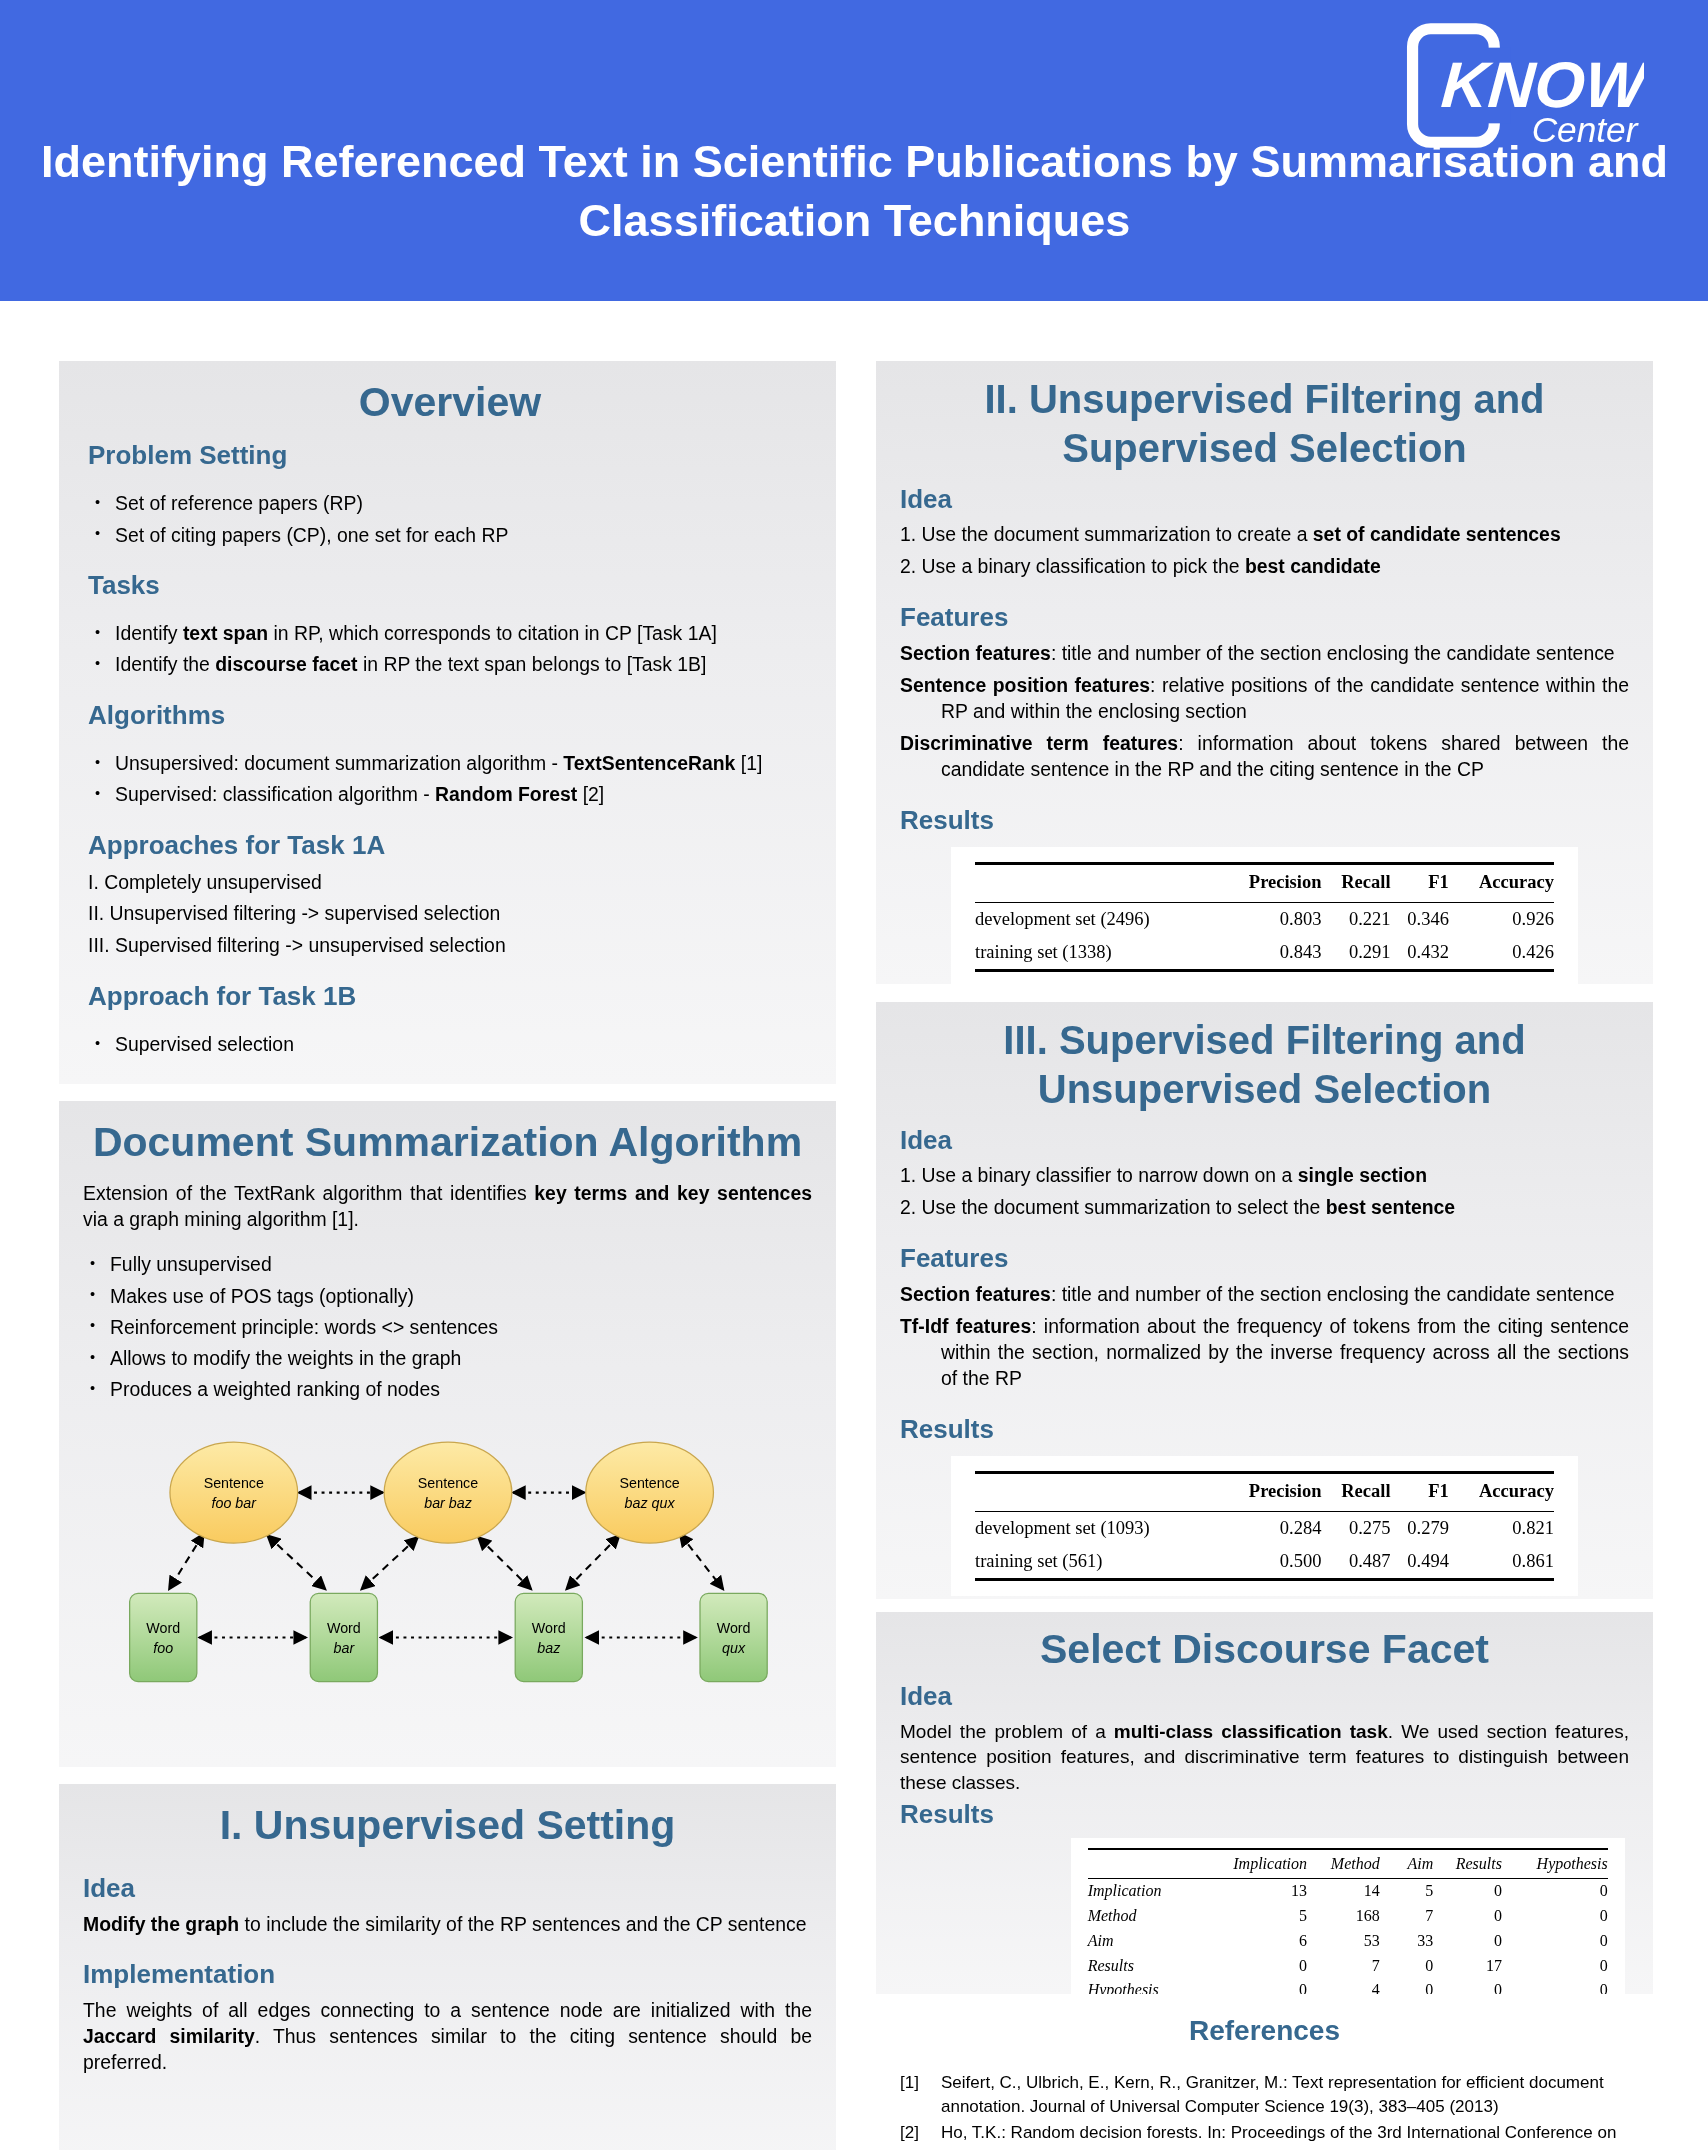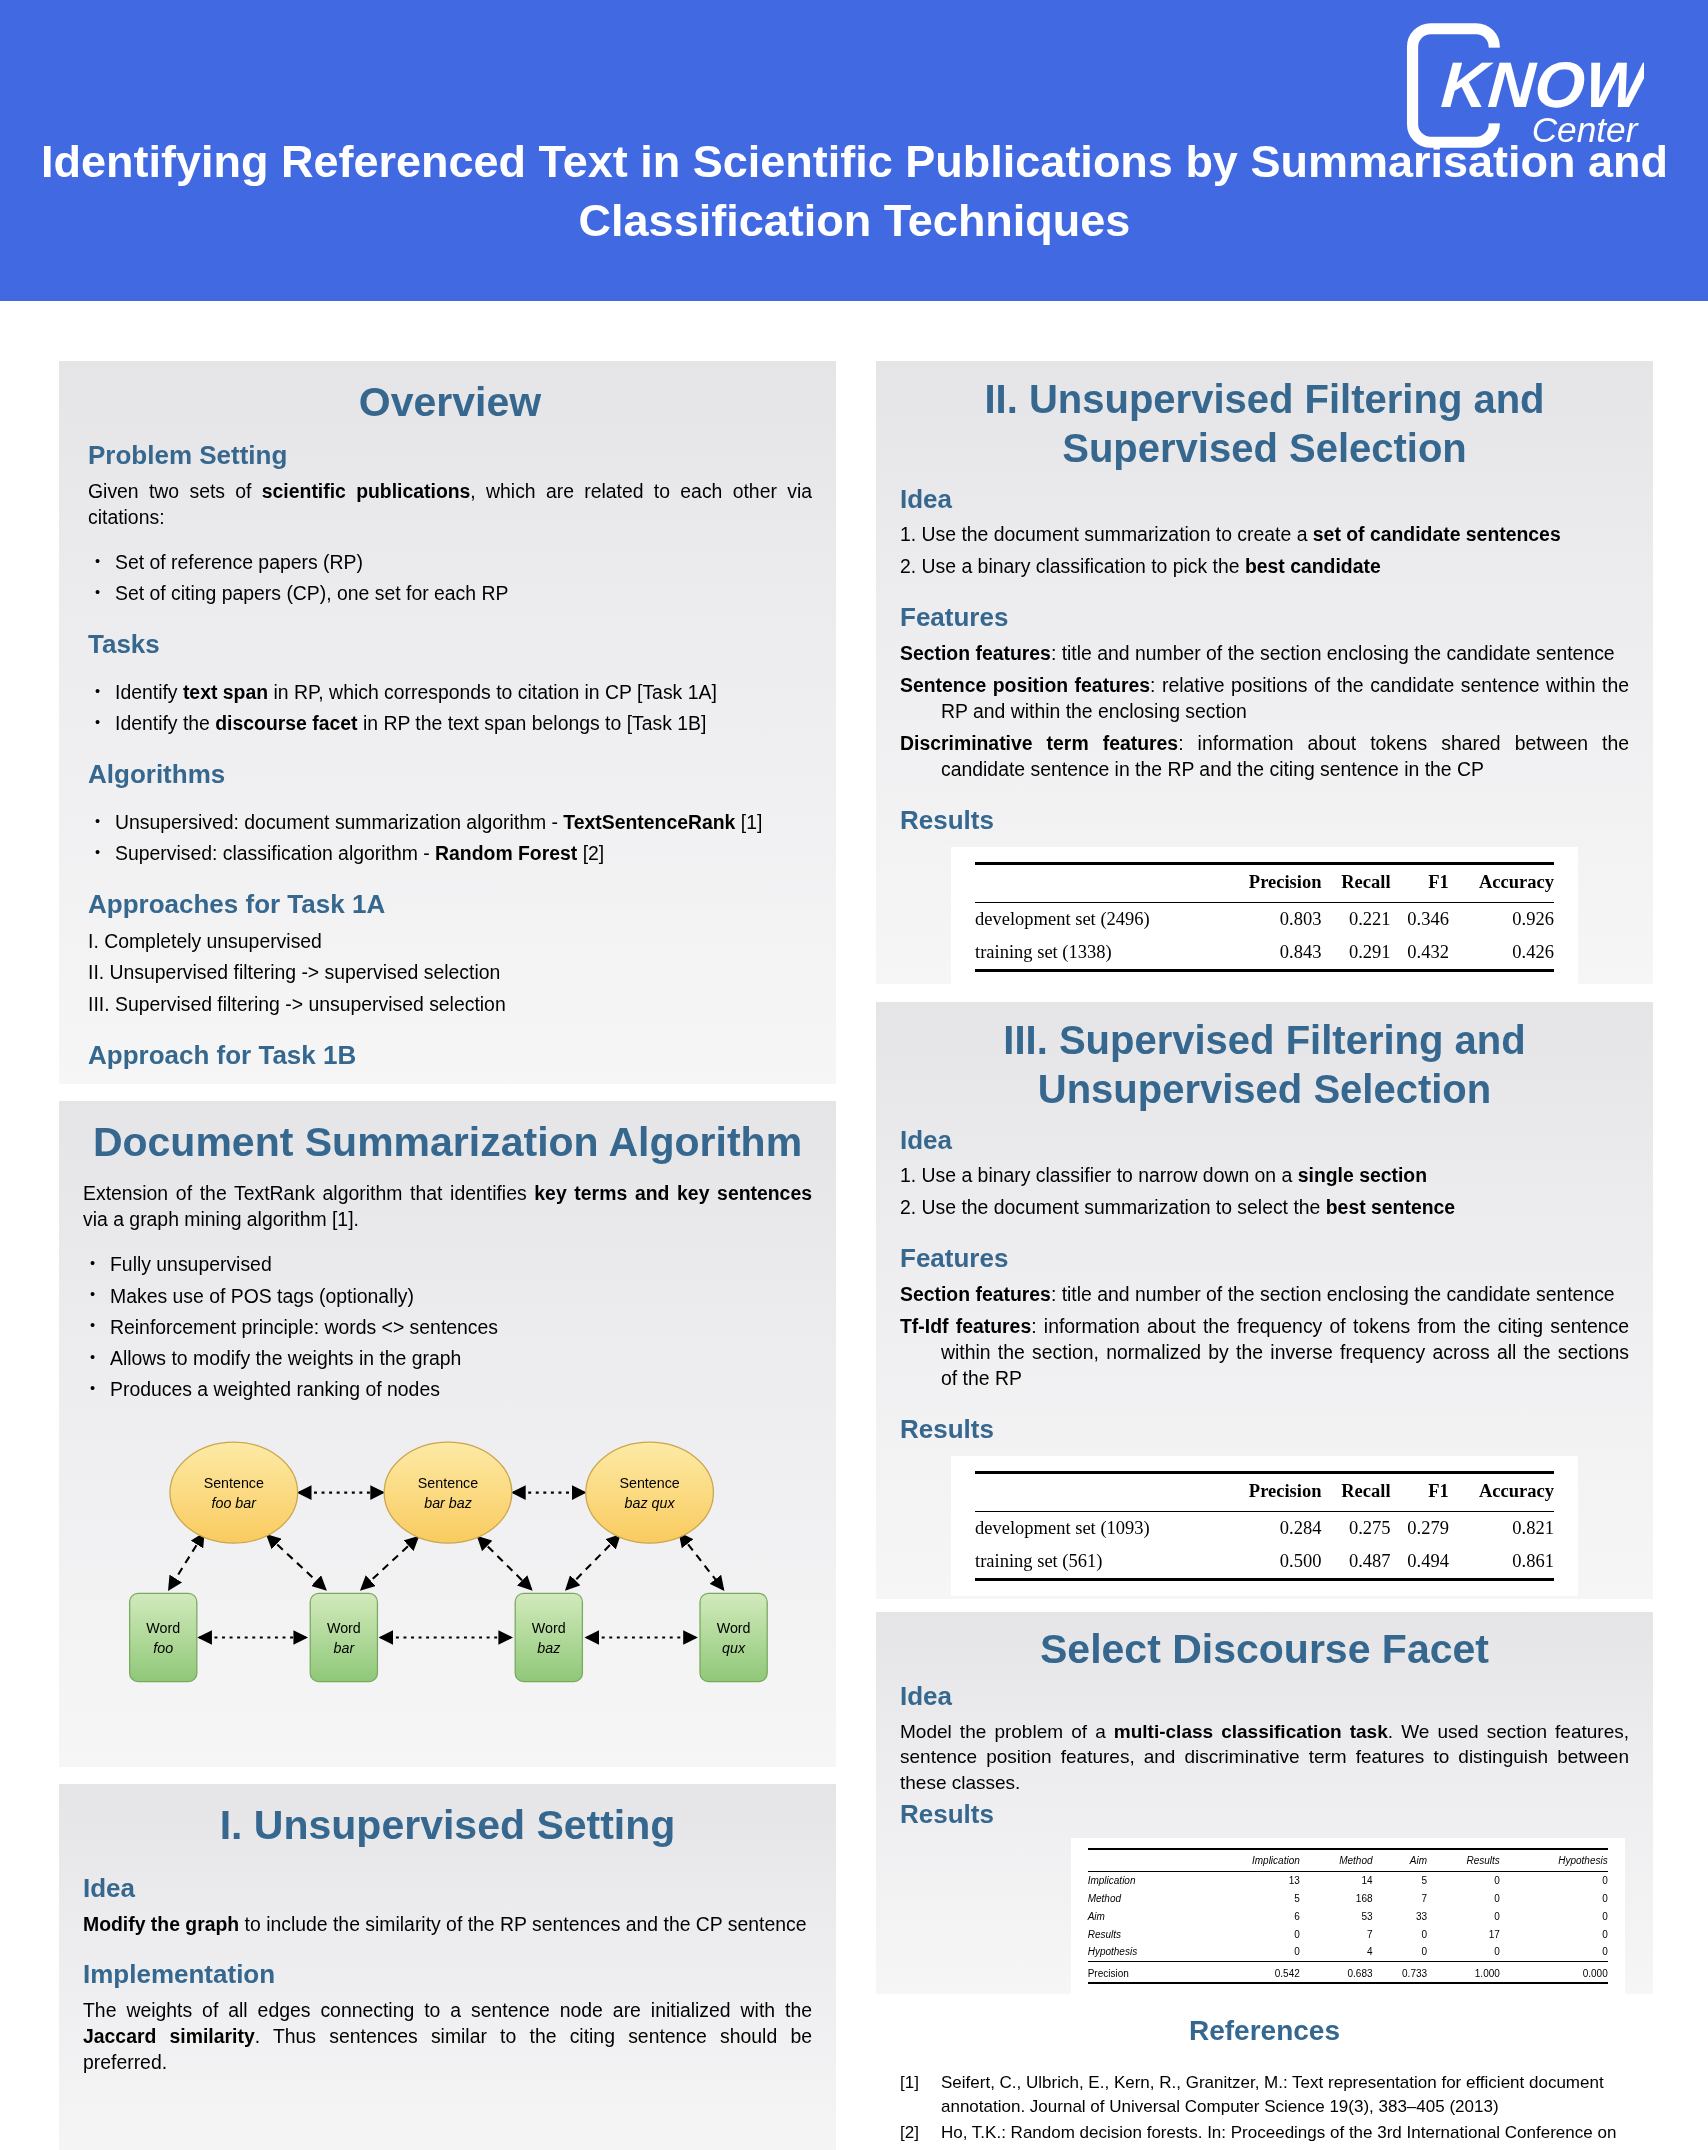--- a/index.html
+++ b/index.html
@@ -52,21 +52,21 @@
   .tablewrap{background:#fff;margin:11.2px auto 0;padding:15.5px 24px;width:86%;box-sizing:border-box;}
   table.booktabs{width:100%;border-collapse:collapse;border-top:3.4px solid #000;
        border-bottom:3.4px solid #000;font-family:"Liberation Serif",serif;font-size:18.5px;}
   table.booktabs thead th{border-bottom:1.7px solid #000;padding:6.9px 0 8.6px;
        font-weight:bold;text-align:right;}
   table.booktabs td,table.booktabs tbody th{padding:6px 0;text-align:right;font-weight:normal;}
   table.booktabs td:first-child,table.booktabs th:first-child{text-align:left;}
 
   .matrixwrap{background:#fff;margin:7.7px 4.3px 0 auto;padding:10.3px 17px;width:76%;box-sizing:border-box;}
   table.matrix{width:100%;border-collapse:collapse;border-top:2.6px solid #000;
-       border-bottom:2.6px solid #000;font-family:Liberation Sans, sans-serif;font-size:10px;}
+       border-bottom:2.6px solid #000;font-family:Liberation Serif, serif;font-size:16px;}
   table.matrix thead th{border-bottom:1.3px solid #000;font-style:italic;font-weight:normal;
        text-align:right;padding:4.3px 0 5.2px;}
   table.matrix tbody th{font-style:italic;font-weight:normal;text-align:left;padding:3.4px 0;}
   table.matrix td{text-align:right;padding:3.4px 0;}
   table.matrix tr.first-metric th,table.matrix tr.first-metric td{border-top:1.3px solid #000;padding-top:6px;}
   table.matrix tr.metric th{font-style:normal;}
 
   
   .refs-title{font-size:28px;font-weight:bold;color:#36688f;text-align:center;margin:13px 0 24px;}
   .ref{display:flex;font-size:17px;line-height:1.4;margin:2.6px 0;}
@@ -92,21 +92,20 @@
       <rect x="22" y="18" width="190" height="264" rx="42" fill="none" stroke="#ffffff" stroke-width="26"></rect>
       <rect x="190" y="62" width="60" height="176" fill="#4169e1"></rect>
       <text x="100" y="200" font-size="150" font-weight="bold" font-style="italic" fill="#ffffff" transform="skewX(-4)">KNOW</text>
       <text x="545" y="282" font-size="82" font-style="italic" fill="#ffffff" text-anchor="end">Center</text>
     </svg>
   </div>
 
   <div id="box-overview" class="box col-left">
     <div class="sec-title">Overview</div>
     <div class="subhead tight">Problem Setting</div>
-    <p class="body">Given two sets of <b>scientific publications</b>, which are related to each other via citations:</p>
     <ul class="bullets">
         <li>Set of reference papers (RP)</li>
         <li>Set of citing papers (CP), one set for each RP</li>
       </ul>
     <div class="subhead">Tasks</div>
     <ul class="bullets">
         <li>Identify <b>text span</b> in RP, which corresponds to citation in CP [Task 1A]</li>
         <li>Identify the <b>discourse facet</b> in RP the text span belongs to [Task 1B]</li>
       </ul>
     <div class="subhead">Algorithms</div>

